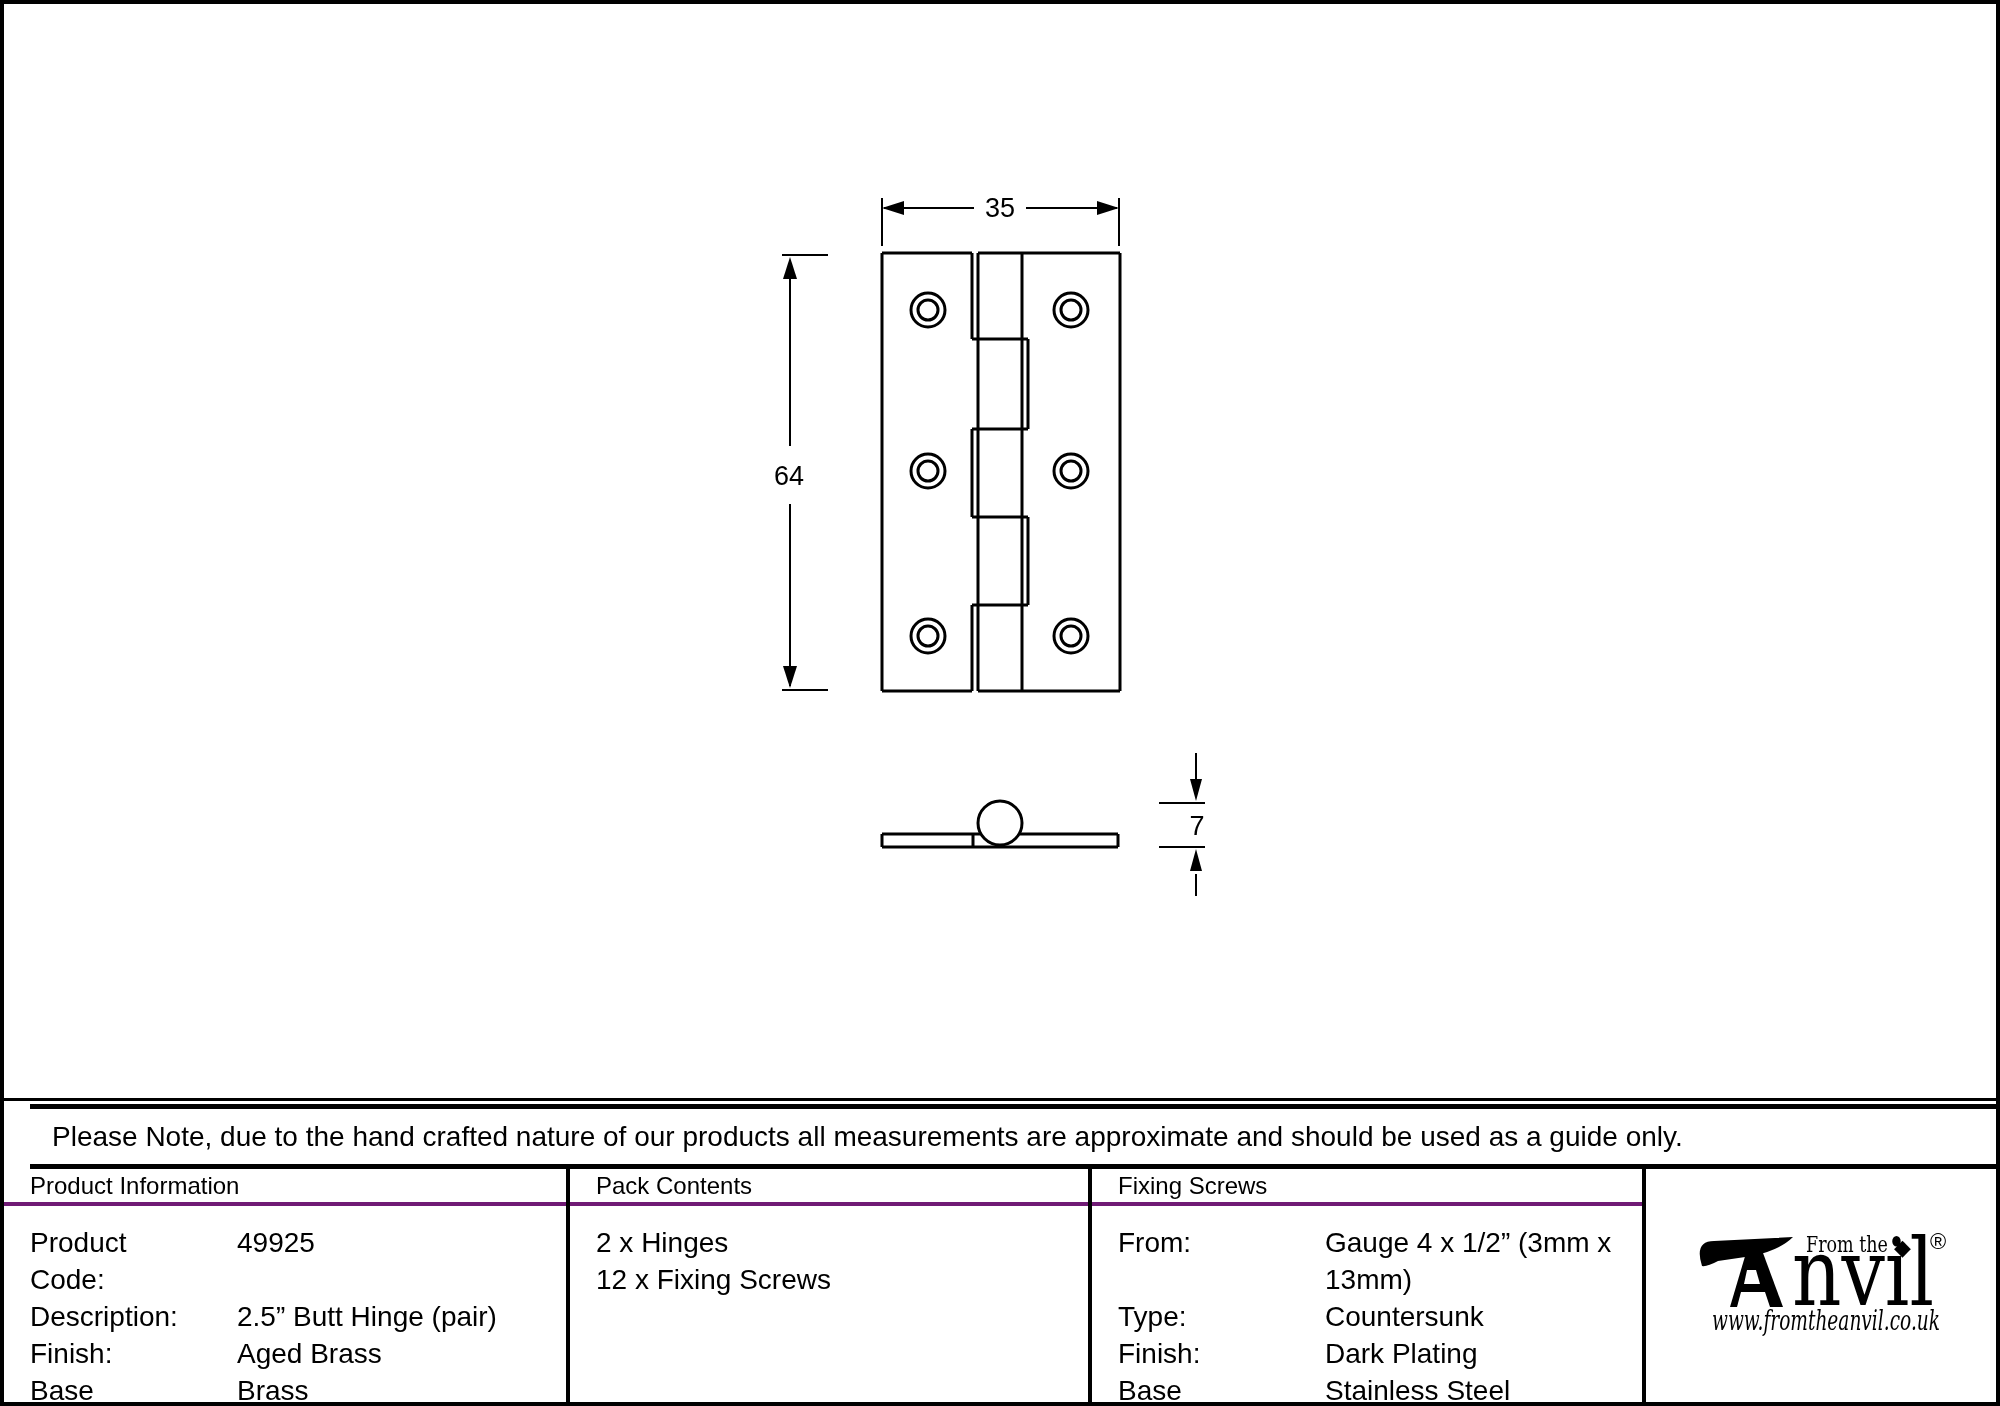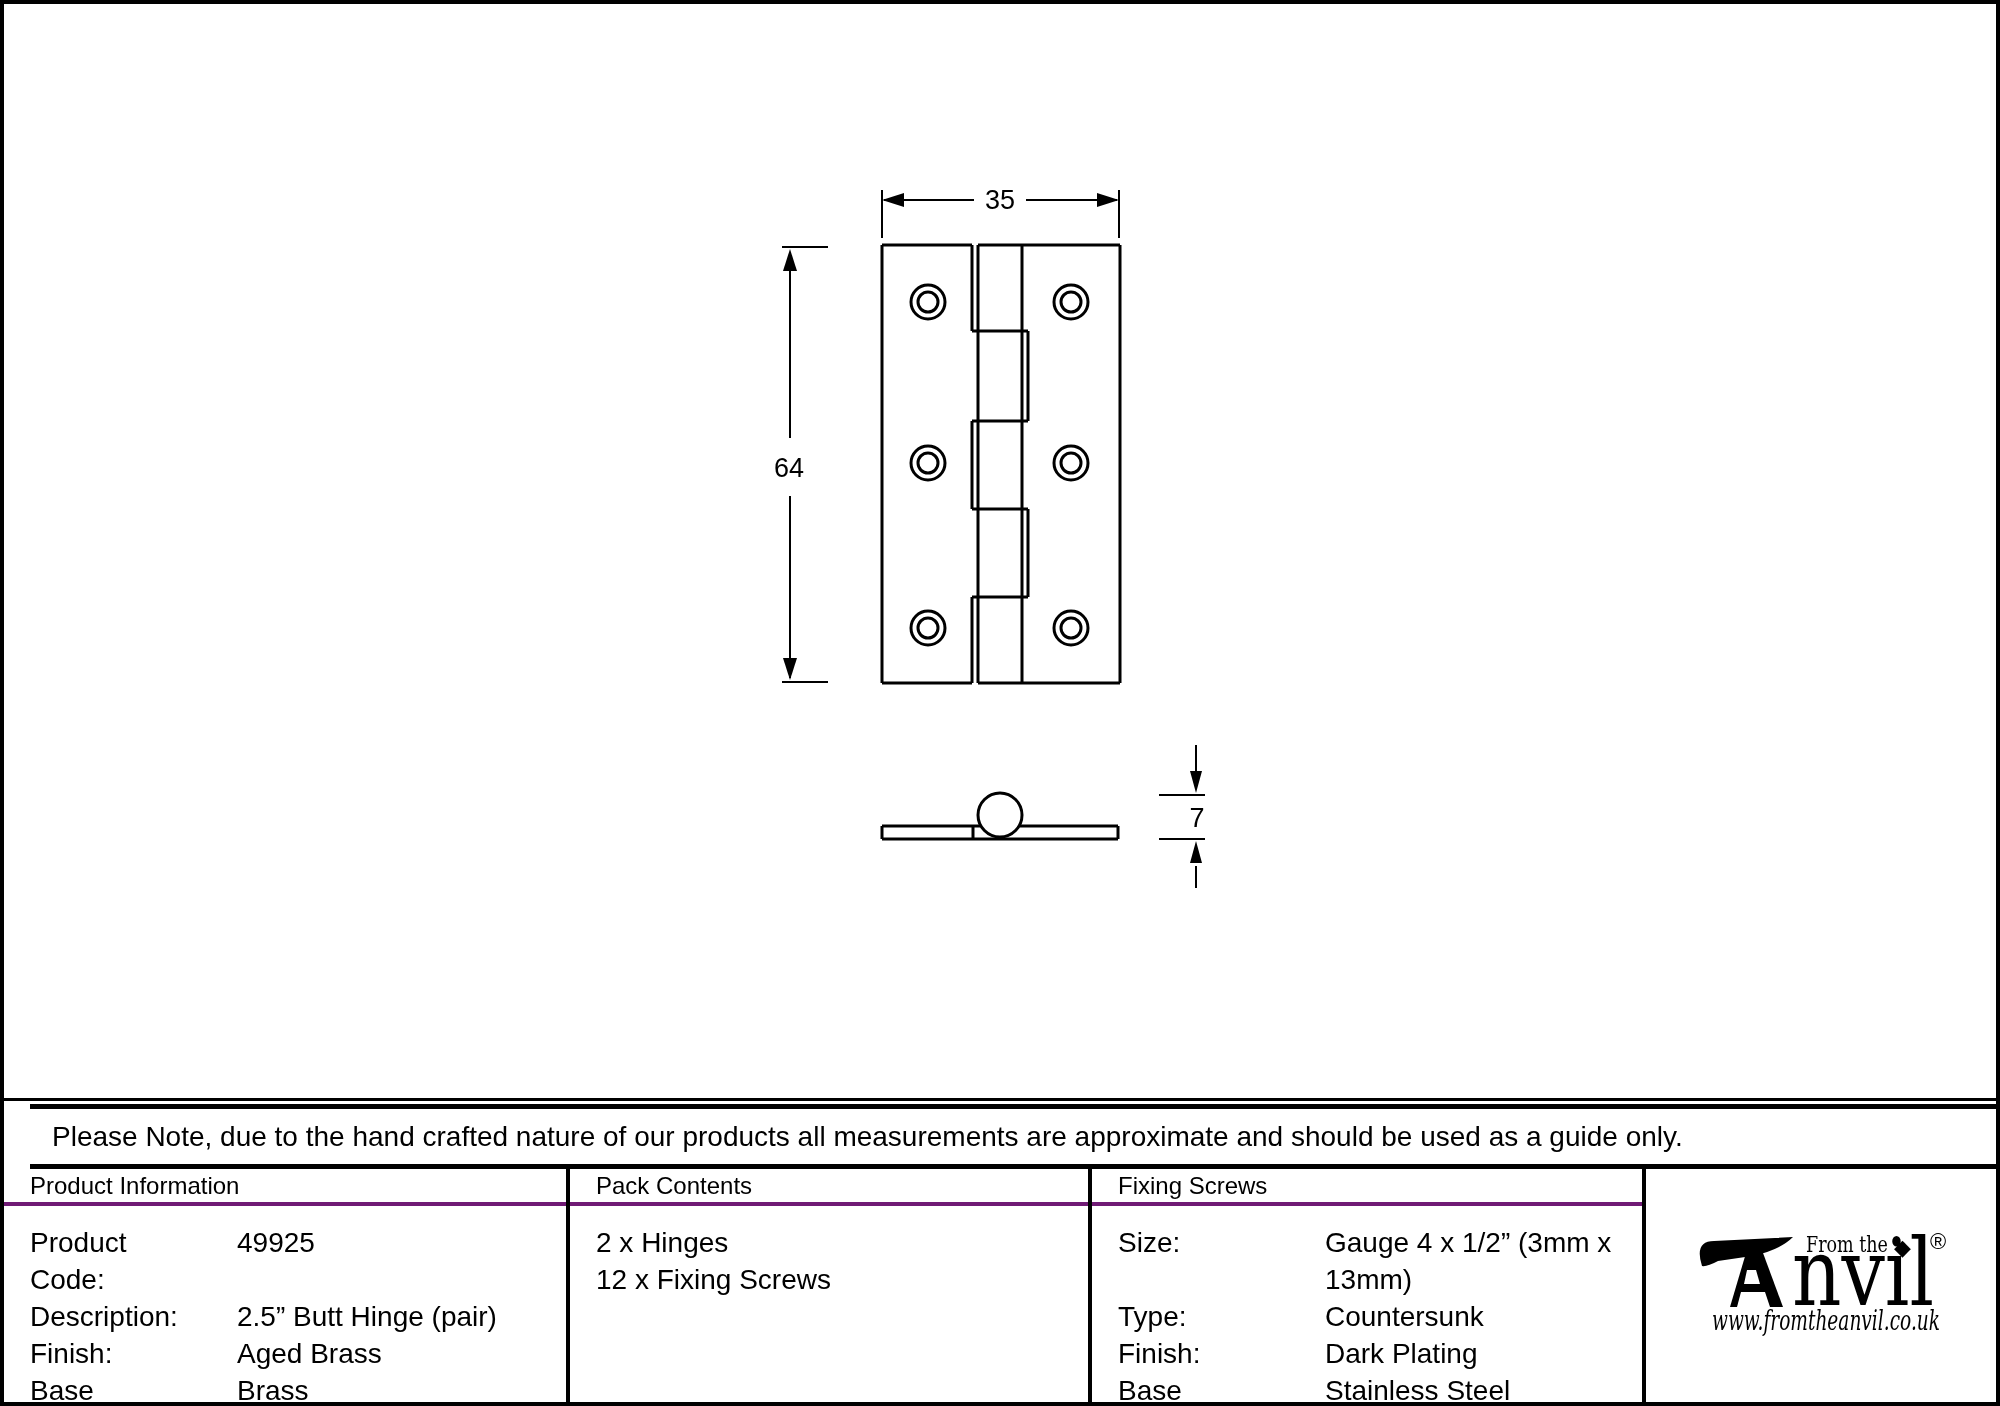--- a/index.html
+++ b/index.html
@@ -3,21 +3,21 @@
 <meta charset="utf-8">
 <style>
   html,body{margin:0;padding:0;background:#fff;}
   .sheet{
     position:relative; width:2000px; height:1406px; background:#ffffff;
     font-family:"Liberation Sans", sans-serif; color:#000; overflow:hidden;
   }
   .page-frame{
     position:absolute; inset:0; border:4px solid #000; pointer-events:none;
   }
-  .drawing-area{ position:absolute; left:0; top:0; width:1856px; height:1100px; }
+  .drawing-area{ position:absolute; left:0; top:8px; width:1856px; height:1100px; }
   .drawing-bottom-line{ position:absolute; left:4px; top:1098px; width:1992px; height:3px; background:#000; }
   .note-bar{
     position:absolute; left:4px; top:1104px; width:1992px; height:65px;
     border-top:5px solid #000; border-bottom:5px solid #000; box-sizing:border-box;
     display:flex; align-items:center; padding-left:22px; font-size:28px;margin-left:26px;
   }
   .info-table{
     position:absolute; left:4px; top:1169px; width:1992px; height:233px;
     display:flex; box-sizing:border-box;
   }
@@ -147,21 +147,21 @@
       <div class="cell-body">
         <div class="list-row">2 x Hinges</div>
         <div class="list-row">12 x Fixing Screws</div>
       </div>
     </div>
 
     <div class="col col-screws">
       <div class="cell-header">Fixing Screws</div>
       <div class="cell-body">
         <div class="kv-row">
-          <span class="kv-label">Size:</span>
+          <span class="kv-label">From:</span>
           <span class="kv-value">Gauge 4 x 1/2” (3mm x 13mm)</span>
         </div>
         <div class="kv-row">
           <span class="kv-label">Type:</span>
           <span class="kv-value">Countersunk</span>
         </div>
         <div class="kv-row">
           <span class="kv-label">Finish:</span>
           <span class="kv-value">Dark Plating</span>
         </div>

